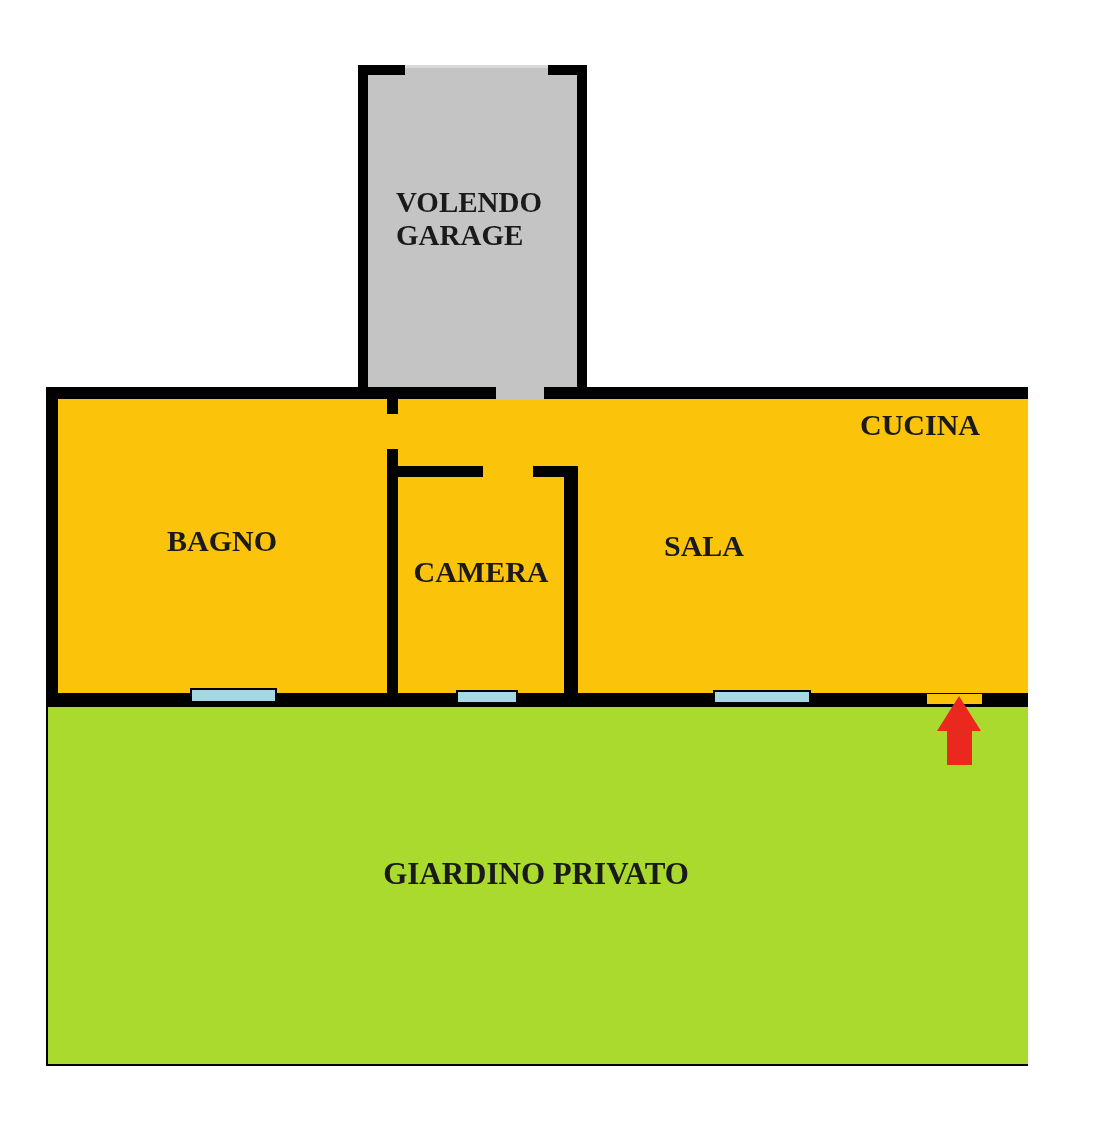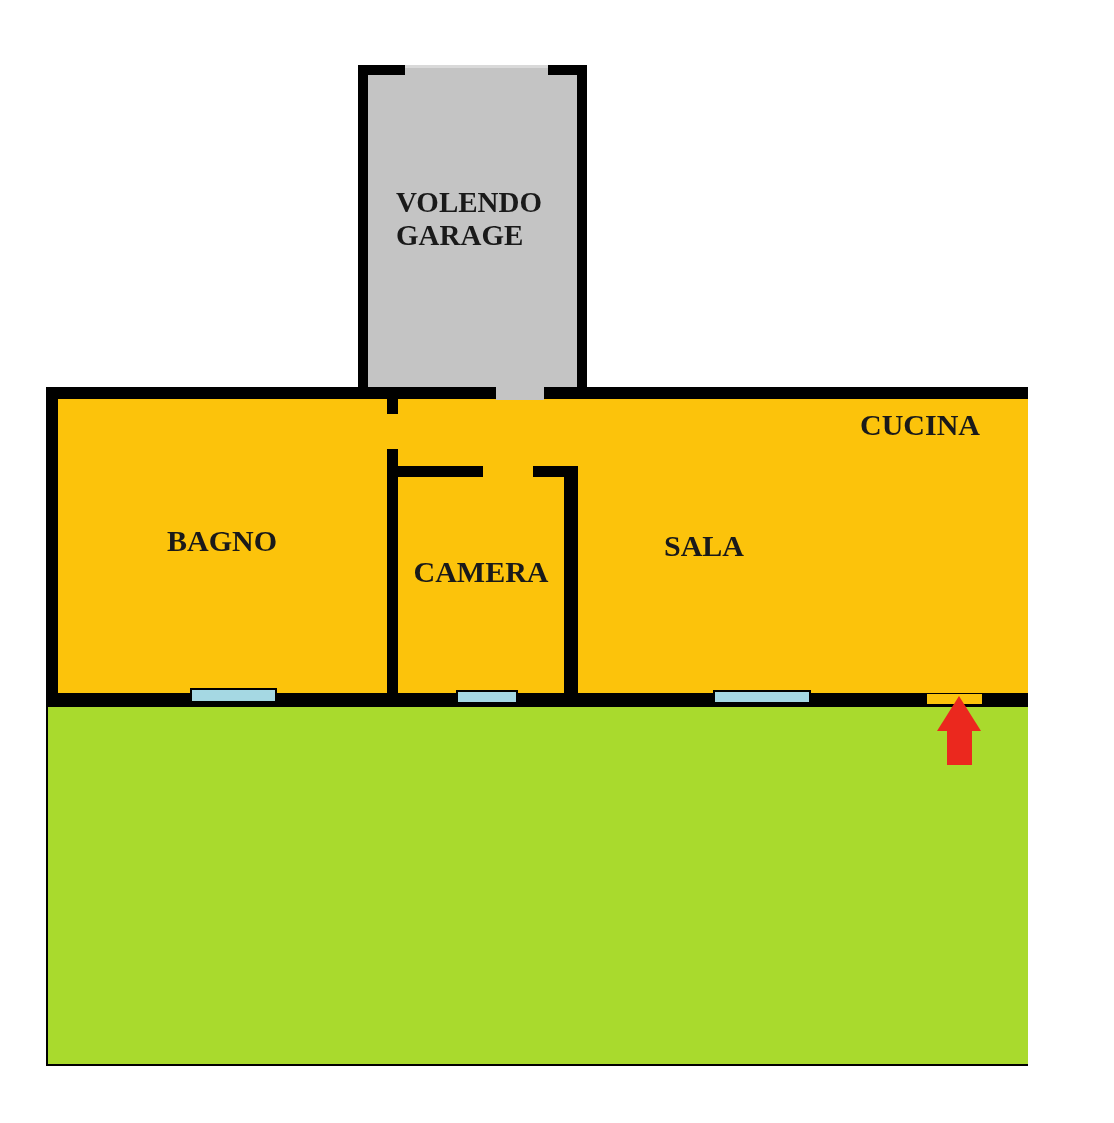--- a/index.html
+++ b/index.html
@@ -132,20 +132,21 @@
   <div class="abs room-label label-cucina">CUCINA</div>
 
   <div class="abs window window-1"></div>
   <div class="abs window window-2"></div>
   <div class="abs window window-3"></div>
 
   <div class="abs entrance-opening"></div>
 
   <div class="abs garden"></div>
   <div class="abs garden-gate"></div>
+  <div class="abs room-label label-garden">GIARDINO PRIVATO</div>
 
   <div>
     <div class="abs arrow-up-head"></div>
     <div class="abs arrow-part arrow-up-shaft"></div>
   </div>
   <div>
     <div class="abs arrow-left-head"></div>
     <div class="abs arrow-part arrow-left-shaft"></div>
   </div>
 

